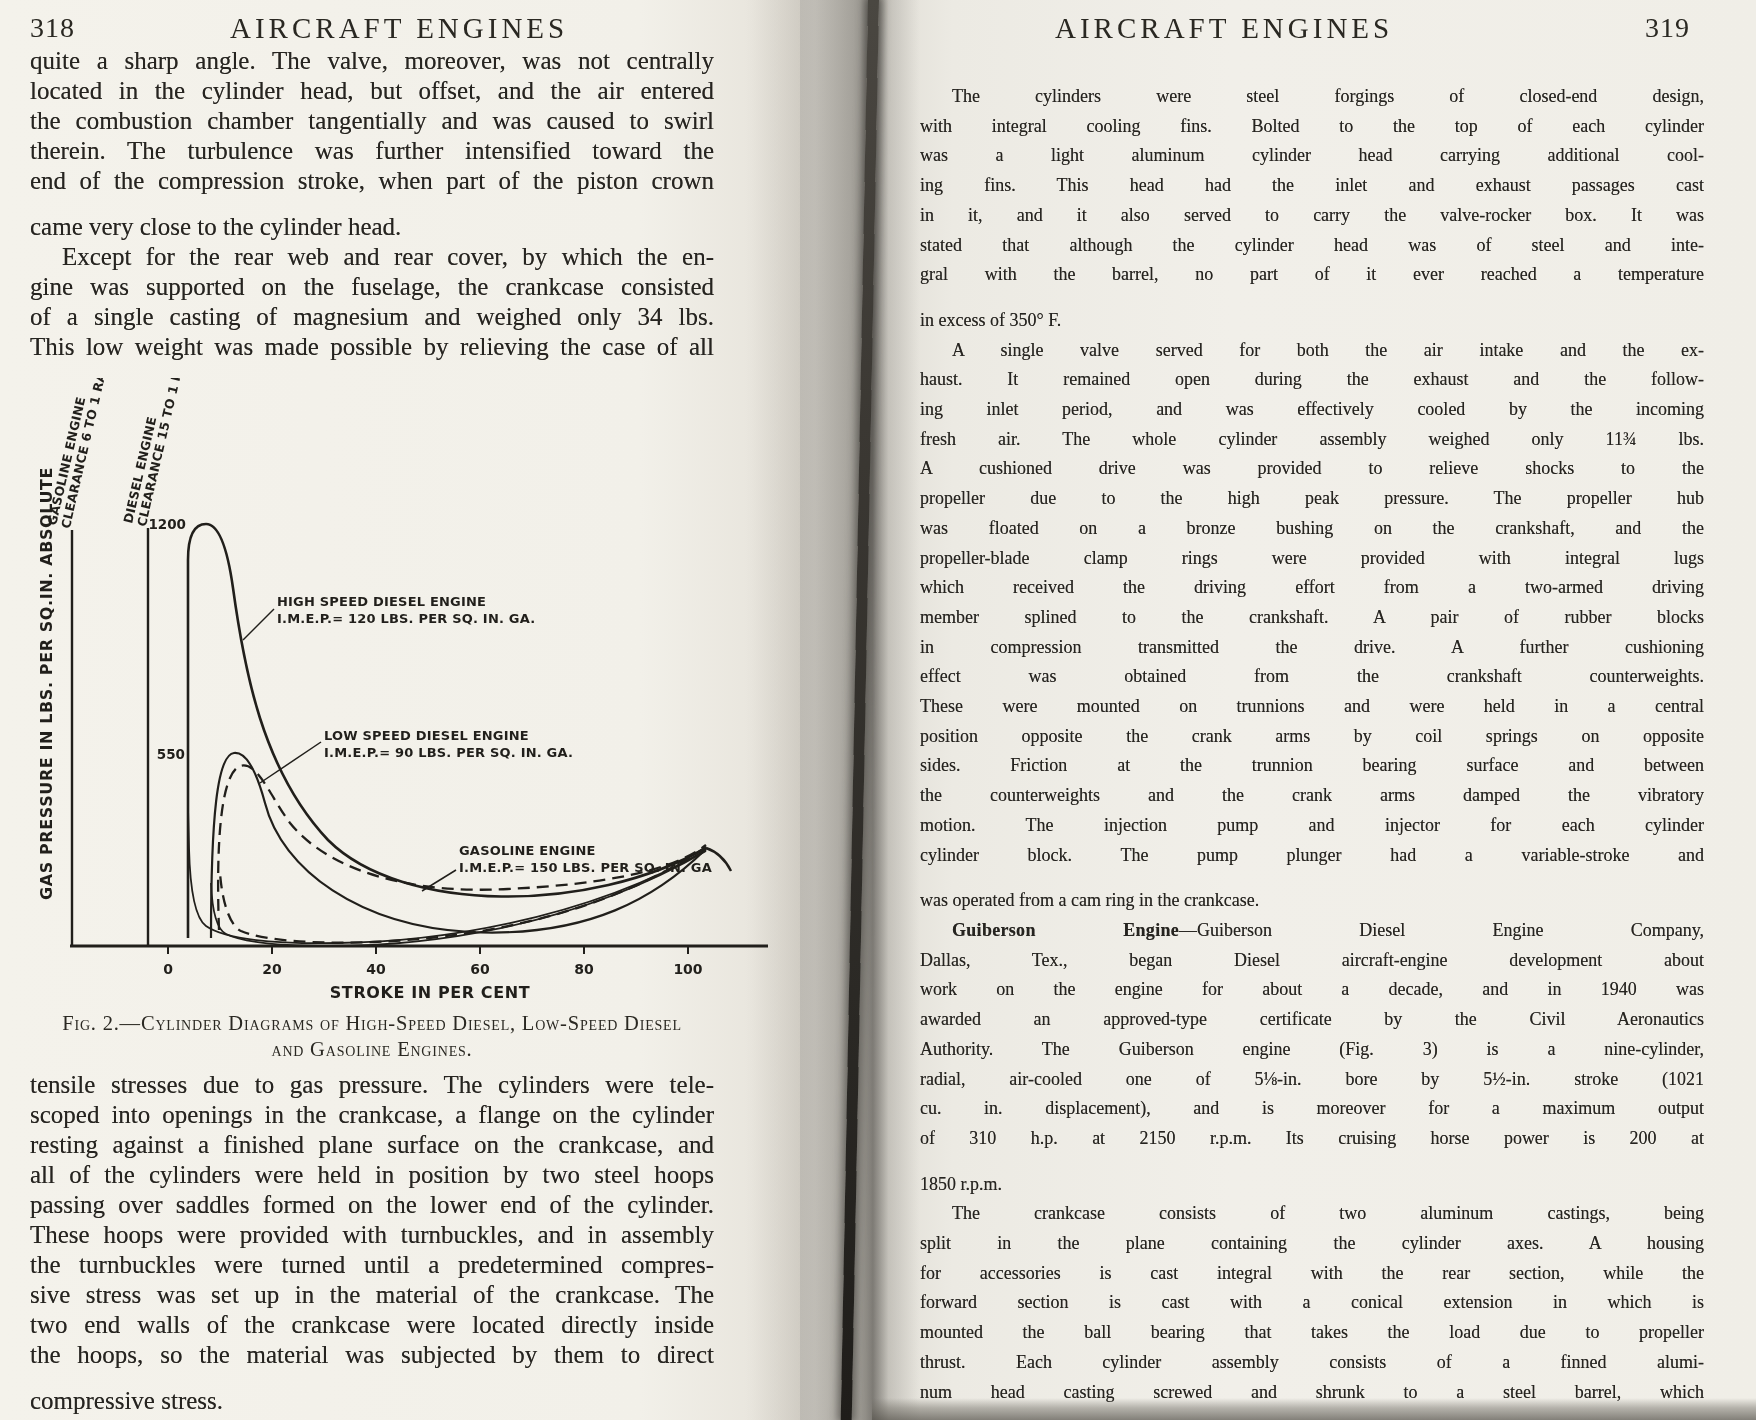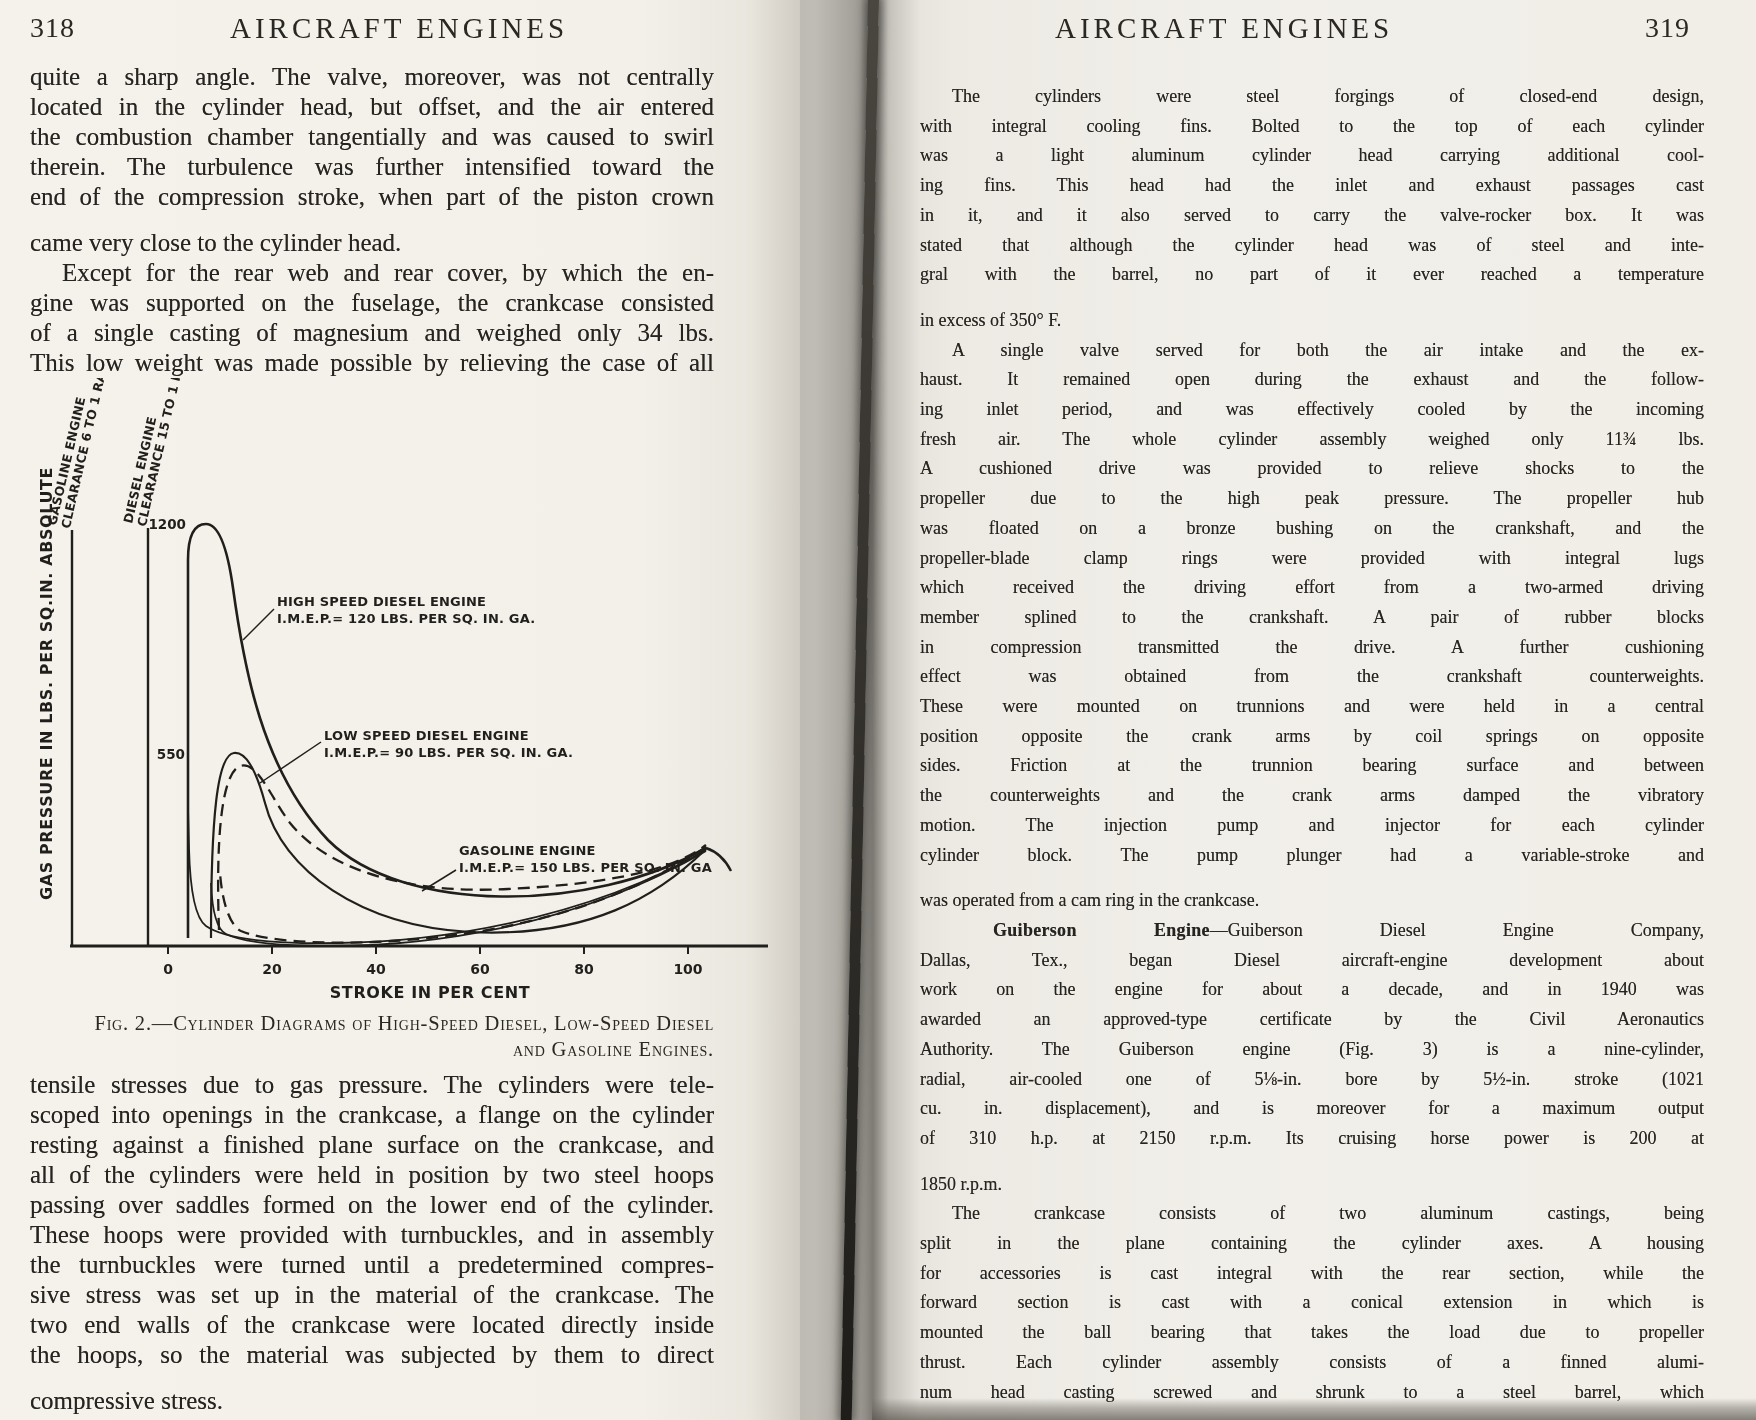--- a/index.html
+++ b/index.html
@@ -18,42 +18,42 @@
           background:linear-gradient(180deg,rgba(110,107,99,0.0) 0%,rgba(108,105,97,0.45) 45%,rgba(88,85,78,0.72) 100%);}
   .pnum{position:absolute;top:12px;font-size:28px;letter-spacing:1px;color:#2a2822;}
   .running-head{position:absolute;top:12px;font-size:29px;letter-spacing:4px;color:#2a2822;white-space:nowrap;}
   .textblock{position:absolute;text-align:justify;}
   .lp-block{left:30px;width:684px;font-size:25px;line-height:30px;}
   .rp-block{left:120px;width:784px;font-size:18px;line-height:29.7px;}
   .tline{text-align:justify;text-align-last:justify;white-space:normal;
          text-shadow:0 0 0.6px rgba(32,30,26,0.55);}
   .tlast{text-align-last:left;margin-top:16px;}
   .tindent{text-indent:32px;}
-  .caption{position:absolute;left:30px;width:684px;top:1010px;text-align:right;
+  .caption{position:absolute;left:30px;width:684px;top:1010px;text-align:center;
            font-size:20.5px;line-height:26px;font-variant:small-caps;letter-spacing:0.8px;color:#2a2822;}
   .figwrap{position:absolute;left:30px;top:378px;width:740px;height:628px;}
   .fig-svg text{font-family:"DejaVu Sans","Liberation Sans",sans-serif;fill:#211f1b;font-weight:bold;}
   .fig-svg .flabel{font-size:13px;letter-spacing:0.2px;}
   .fig-svg .ftick{font-size:14px;}
   .fig-svg .faxis{font-size:16px;letter-spacing:0.6px;}
   .fig-svg .fclr{font-size:12.5px;letter-spacing:0.2px;}
   .fig-svg .fpeak{font-size:13.5px;}
   .fig-svg path,.fig-svg line{stroke:#211f1b;fill:none;}
-  b{letter-spacing:0.3px;margin-left:41px;}
+  b{letter-spacing:0.3px;}
 </style>
 </head>
 <body>
 
 <div class="sheet">
 
   <div class="page page-left">
     <div class="pnum" style="left:30px;">318</div>
     <div class="running-head" style="left:230px;">AIRCRAFT ENGINES</div>
 
-    <div class="textblock lp-block" style="top:62px;">
+    <div class="textblock lp-block" style="top:46px;">
       <div>
           <div class="tline">quite a sharp angle.  The valve, moreover, was not centrally</div>
           <div class="tline">located in the cylinder head, but offset, and the air entered</div>
           <div class="tline">the combustion chamber tangentially and was caused to swirl</div>
           <div class="tline">therein.  The turbulence was further intensified toward the</div>
           <div class="tline">end of the compression stroke, when part of the piston crown</div>
           <div class="tline tlast">came very close to the cylinder head.</div>
         </div>
       <div>
           <div class="tline tindent">Except for the rear web and rear cover, by which the en-</div>

